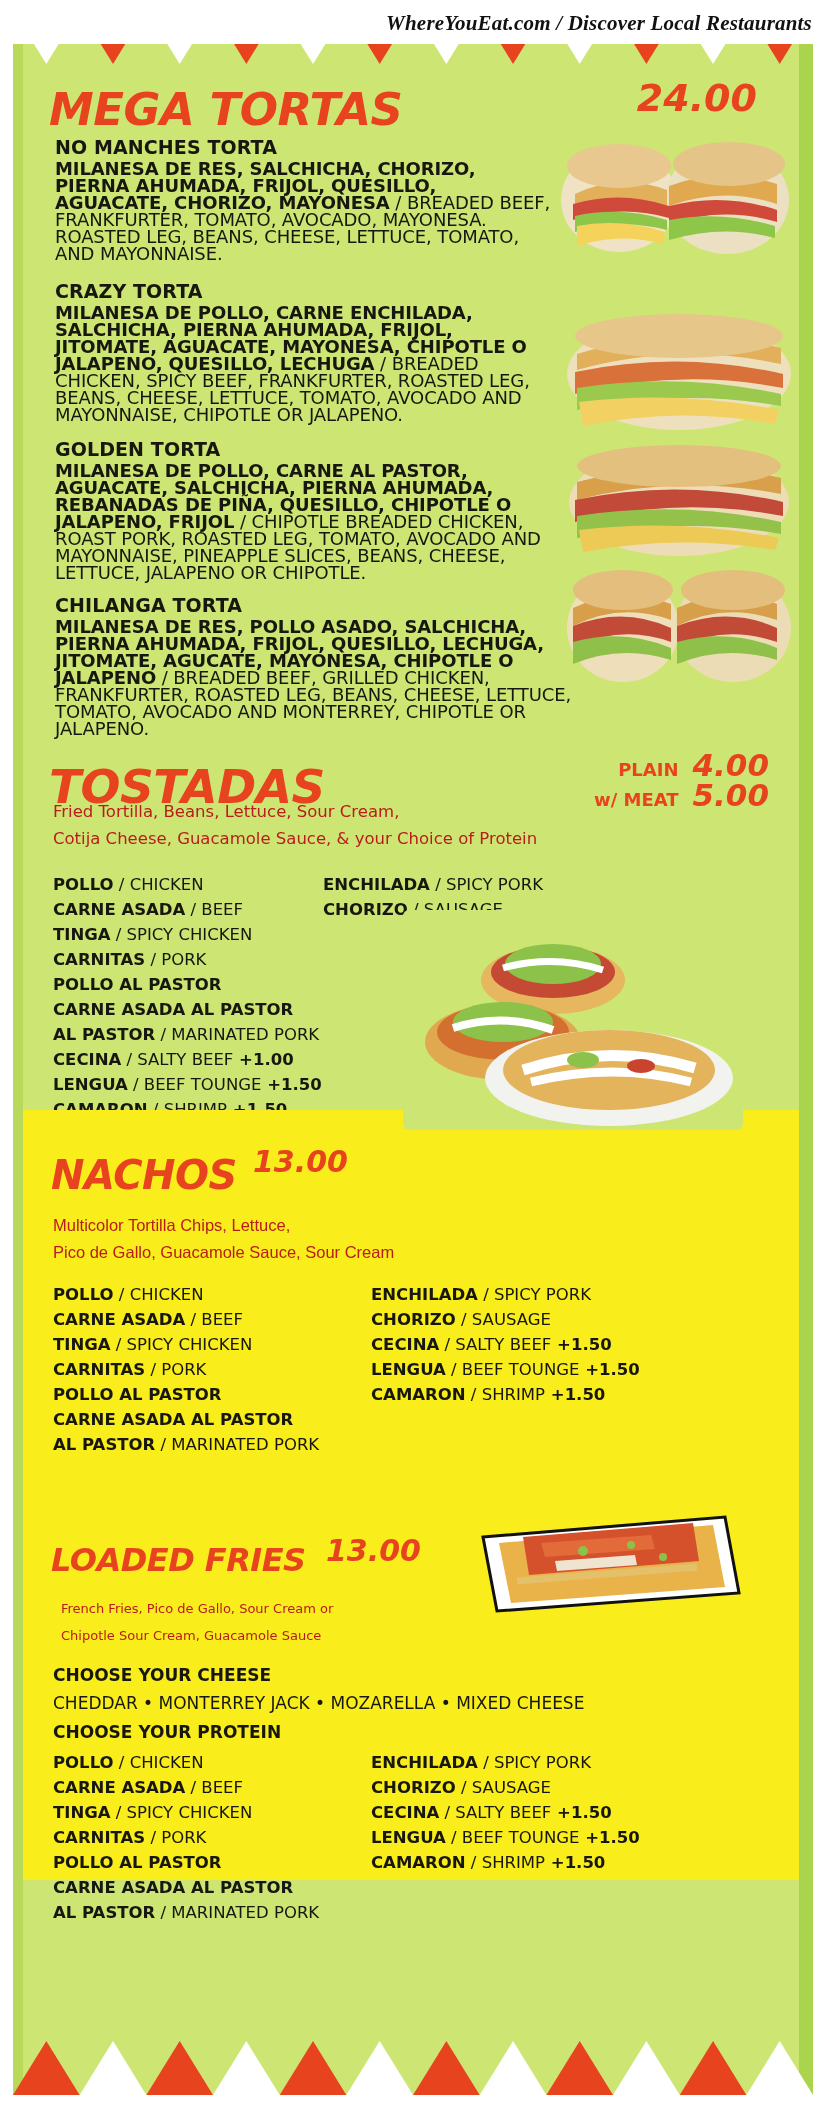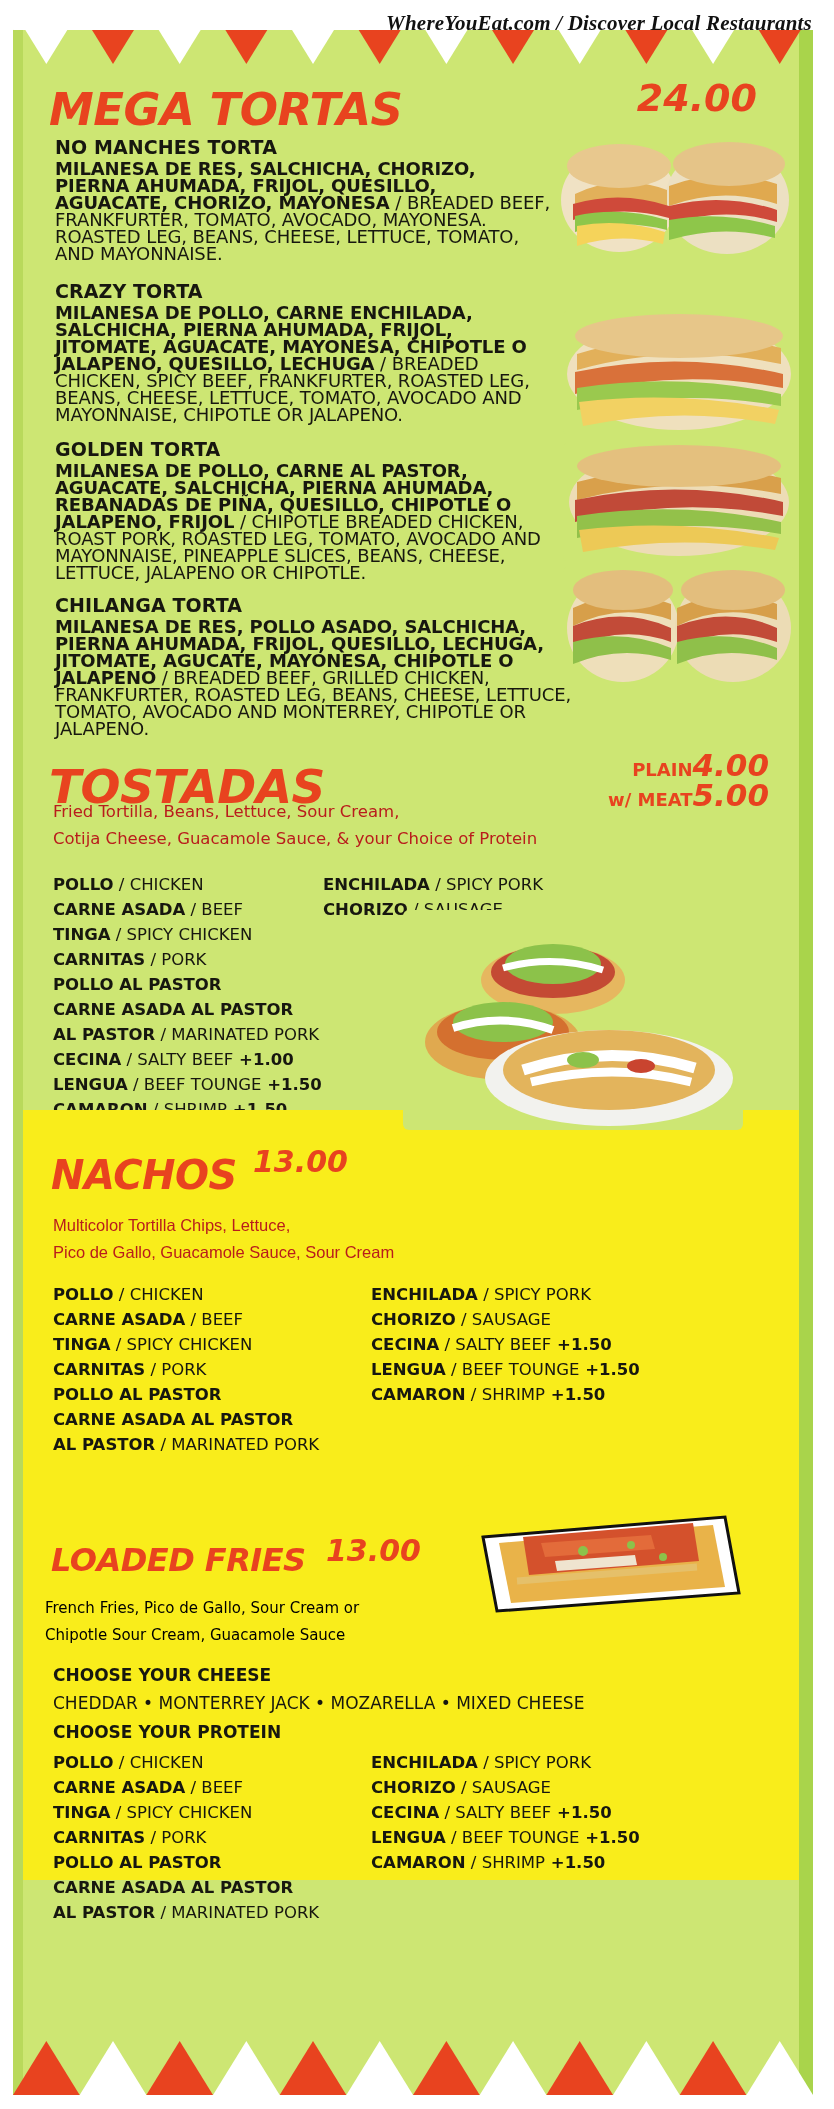--- a/index.html
+++ b/index.html
@@ -12,21 +12,21 @@
     position: relative;
     width: 834px;
     height: 2109px;
     background: #ffffff;
     overflow: hidden;
   }
   
   .watermark {
     position: absolute;
     top: 0; left: 0; right: 0;
-    height: 30px;
+    height: 44px;
     background: #ffffff;
     z-index: 40;
     border-radius: 14px;
   }
   .watermark-text {
     position: absolute;
     right: 22px;
     top: 11px;
     font-family: "Liberation Serif", serif;
     font-style: italic;
@@ -149,21 +149,21 @@
     top: 735px;
     font-size: 47px;
   }
   .tost-price-wrap {
     position: absolute;
     right: 30px;
     top: 740px;
     text-align: right;
     width: 230px;
   }
-  .price-row { display: flex; justify-content: flex-end; align-items: baseline; gap: 0; }
+  .price-row { display: flex; justify-content: flex-end; align-items: baseline; gap: 14px; }
   .price-label {
     font-family: "DejaVu Sans", sans-serif;
     font-weight: bold;
     font-size: 18px;
     color: #e8431f;
   }
   .price-val {
     font-family: "DejaVu Sans", sans-serif;
     font-weight: bold;
     font-style: italic;
@@ -247,27 +247,27 @@
     top: 1523px;
     font-family: "DejaVu Sans", sans-serif;
     font-weight: bold;
     font-style: italic;
     font-size: 30px;
     color: #e8431f;
     z-index: 4;
   }
   .fries-sub {
     position: absolute;
-    left: 22px;
+    left: 38px;
     top: 1585px;
     width: 420px;
     font-family: "DejaVu Sans", sans-serif;
-    font-size: 15px;
+    font-size: 13px;
     line-height: 27px;
-    color: #000000;
+    color: #b91c1c;
     z-index: 4;
   }
   .choose-label {
     position: absolute;
     font-family: "DejaVu Sans", sans-serif;
     font-weight: bold;
     font-size: 17px;
     color: #17170f;
     z-index: 4;
   }

